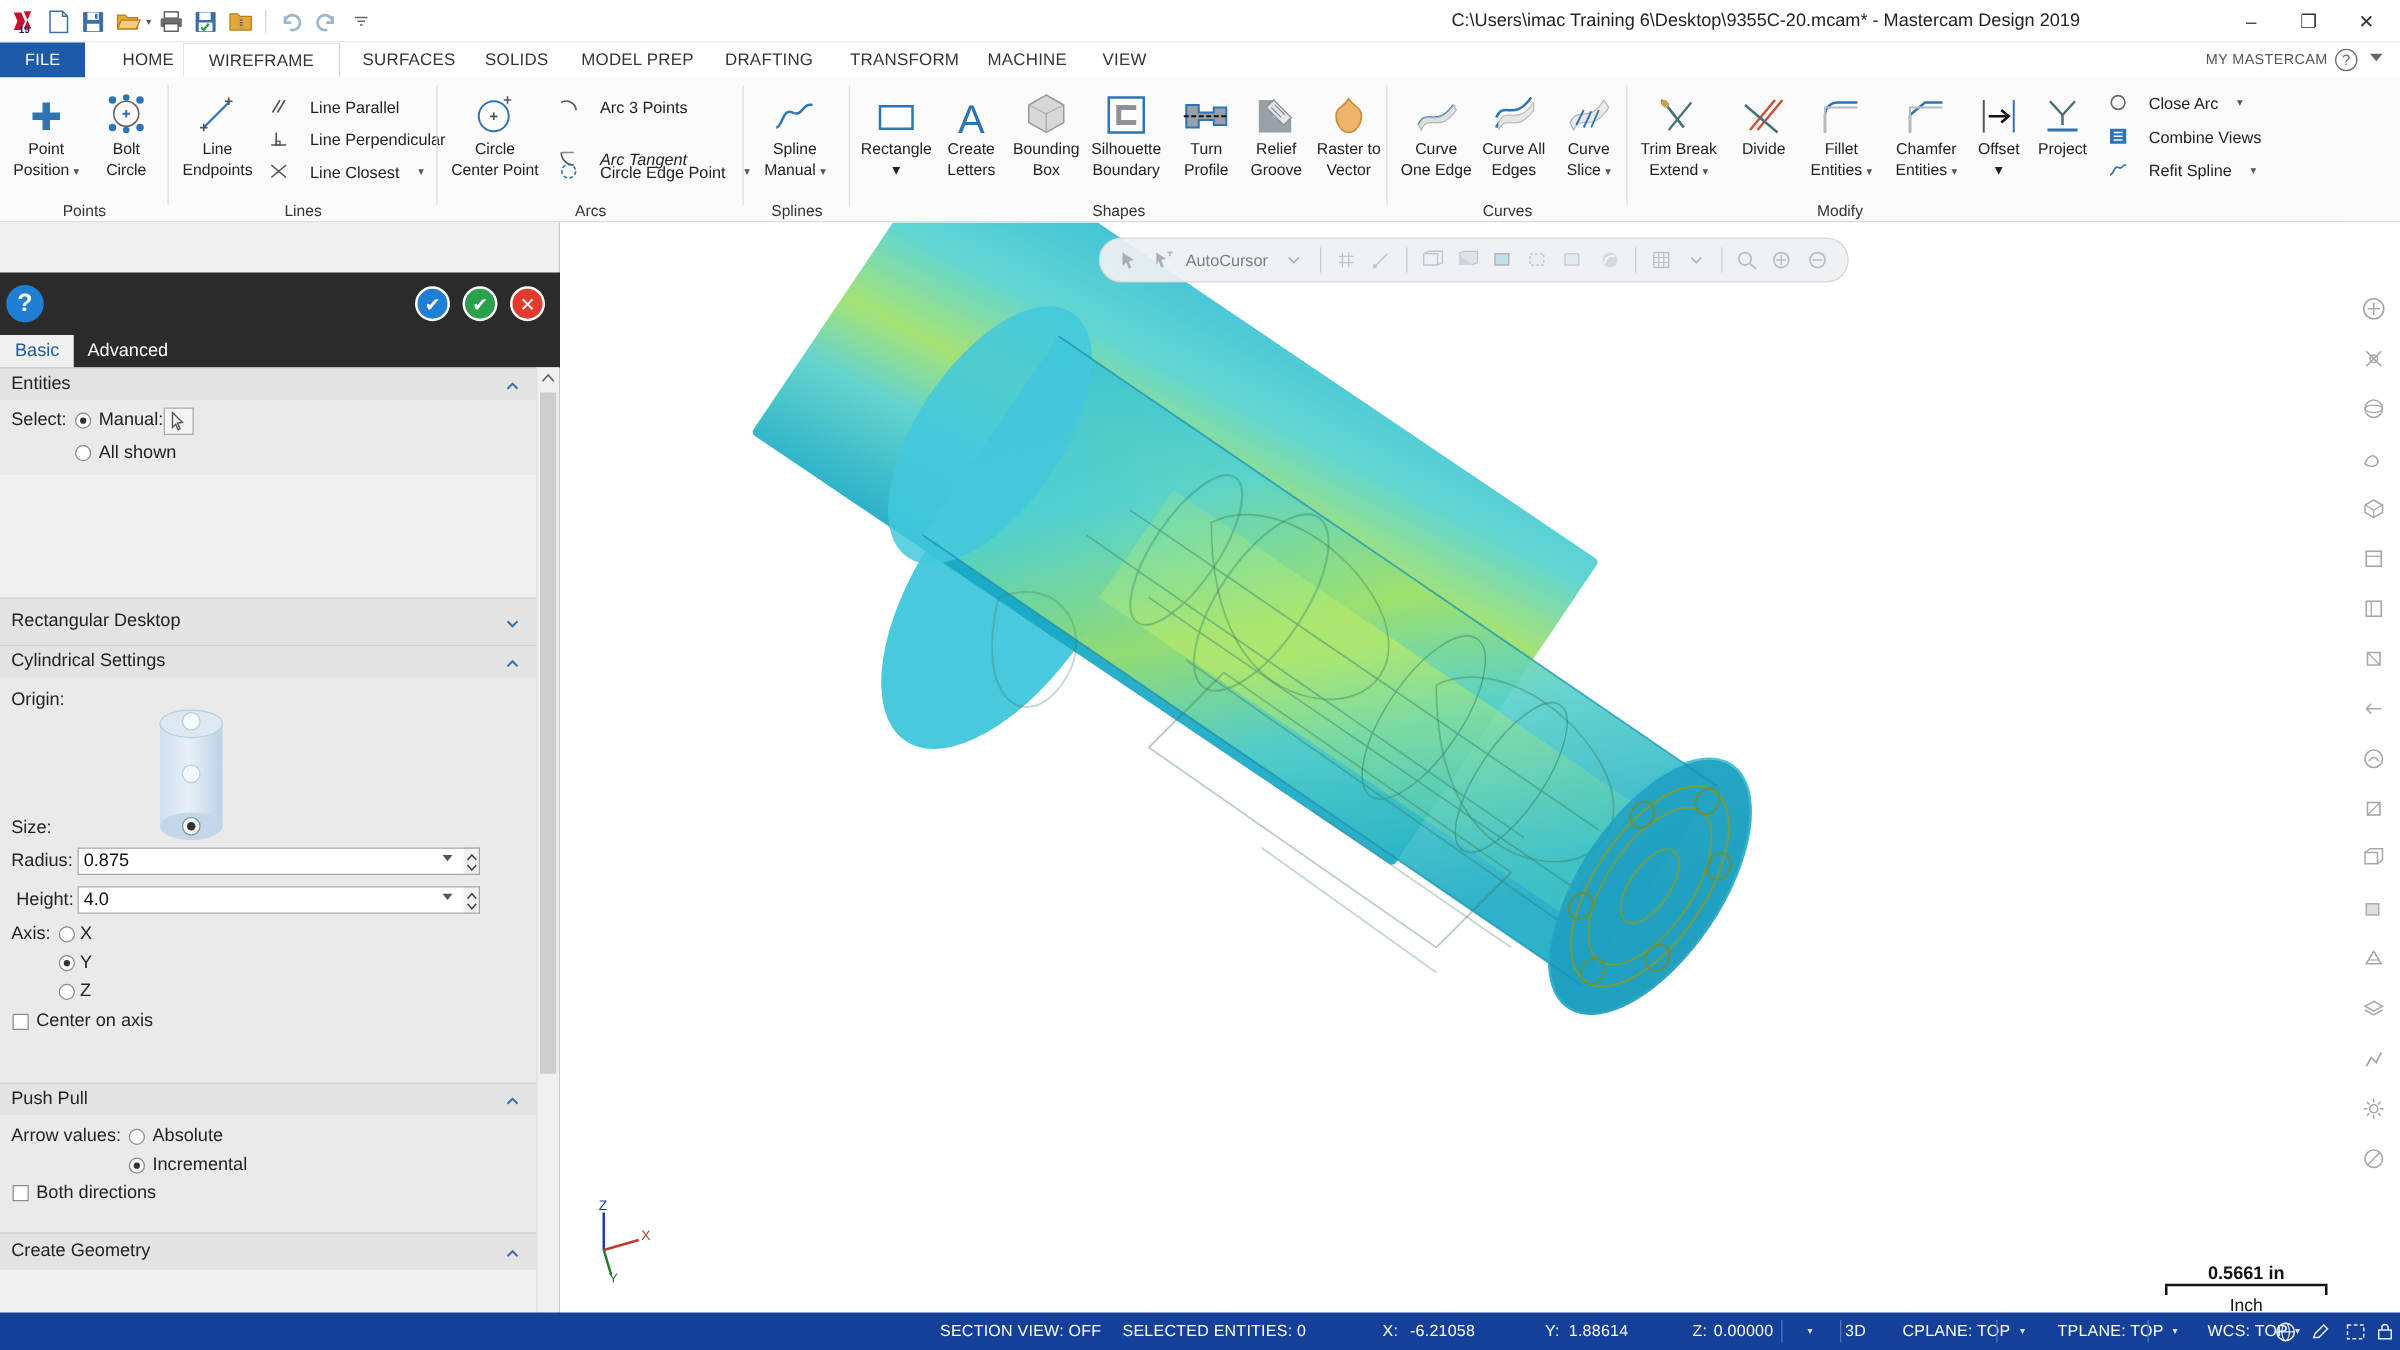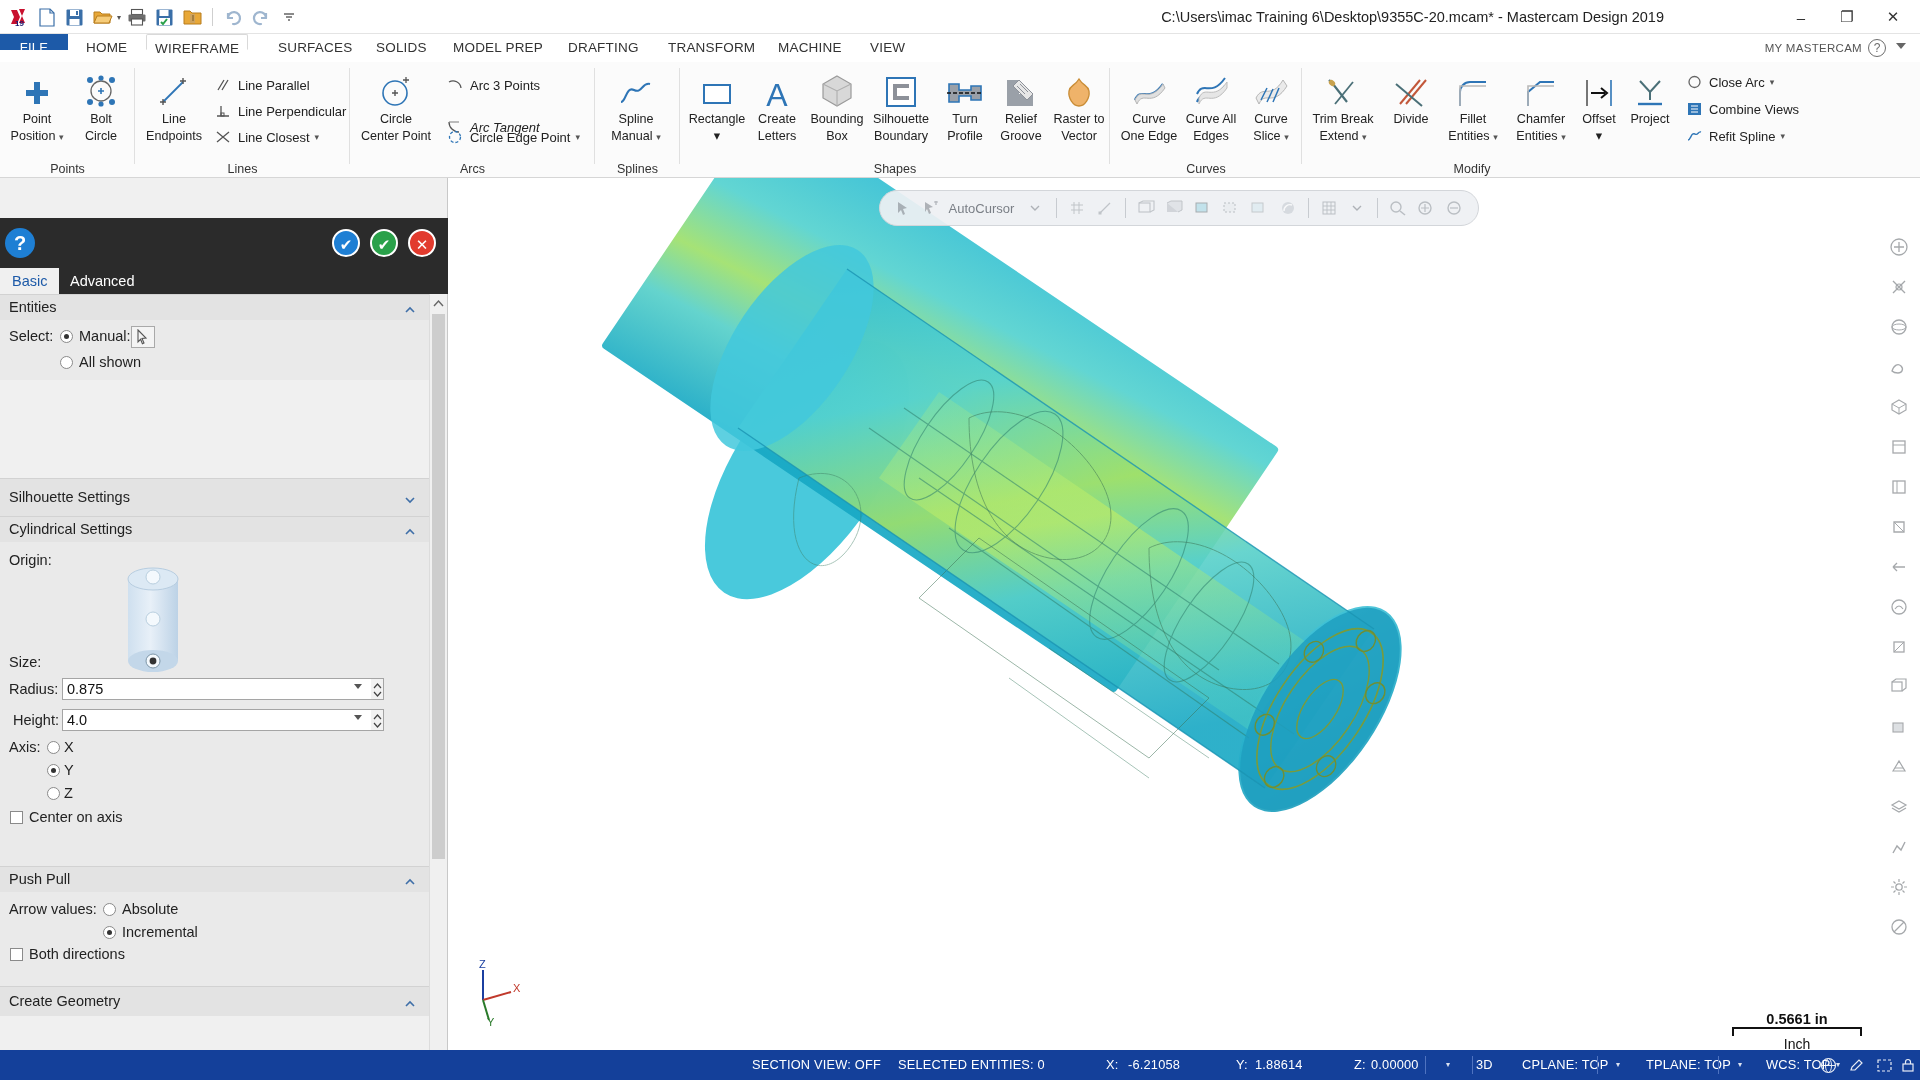--- a/index.html
+++ b/index.html
@@ -17,43 +17,43 @@
   .qsep { width:1px; height:18px; background:#cfcfcf; margin:0 4px; }
   .mini-caret { font-size:8px; color:#555; margin-left:-1px; }
   .titletext { position:absolute; left:0; top:0; width:1664px; height:34px;
     line-height:34px; text-align:right; font-size:14.5px; color:#222; }
   .wbtns { position:absolute; right:4px; top:0; height:34px; display:flex; align-items:center; }
   .wbtn { width:46px; height:32px; display:flex; align-items:center; justify-content:center;
     font-size:15px; color:#333; }
 
   
   .tabsrow { position:absolute; left:0; top:34px; width:1920px; height:28px; background:#ffffff; }
-  .tab { position:absolute; top:0; height:16px; line-height:28px; font-size:13.5px;
-    color:#333; padding:0 8px; letter-spacing:.2px; white-space:nowrap; }
+  .tab { position:absolute; top:0; height:28px; line-height:28px; font-size:13.5px;
+    color:#333; padding:0 20px; letter-spacing:.2px; white-space:nowrap; }
   .tab.file { background:#1d5aa8; color:#fff; font-size:13px; }
   .tab.active { background:#fff; border:1px solid #d9d9d9; border-bottom:1px solid #fff;
      border-radius:2px 2px 0 0; z-index:3; }
   .mastercam-lbl { position:absolute; right:58px; top:0; height:28px; line-height:28px;
     font-size:11.5px; color:#555; letter-spacing:.3px; }
   .help-q { position:absolute; right:34px; top:5px; width:18px; height:18px; border-radius:50%;
     border:1.4px solid #6d6d6d; color:#6d6d6d; font-size:12px; text-align:center; line-height:16px; }
   .tri-down { position:absolute; right:14px; top:9px; width:0;height:0;
     border-left:5px solid transparent;border-right:5px solid transparent;border-top:6px solid #666; }
 
   
   .ribbon { position:absolute; left:0; top:62px; width:1920px; height:116px;
     background:#fbfbfb; border-bottom:1px solid #d6d6d6; }
   .rgroup { position:absolute; top:0; height:116px; }
   .rgroup .glabel { position:absolute; bottom:2px; left:0; width:100%; text-align:center;
     font-size:12.5px; color:#333; }
   .rgroup .gsep { position:absolute; right:0; top:6px; width:1px; height:96px; background:#e0e0e0; }
   .bigbtn { position:absolute; top:6px; width:62px; text-align:center; cursor:default; }
   .bigbtn .ic { height:42px; display:flex; align-items:flex-end; justify-content:center; }
   .bigbtn .lb { font-size:12.6px; line-height:13.6px; color:#222; margin-top:3px; }
-  .smbtn { position:absolute; display:flex; align-items:center; gap:5px; height:22px; }
+  .smbtn { position:absolute; display:flex; align-items:center; gap:15px; height:22px; }
   .smbtn .sic { width:20px; height:18px; display:flex; align-items:center; justify-content:center; }
   .smbtn .slb { font-size:13px; color:#222; white-space:nowrap; }
   .dd { font-size:9px; color:#555; }
 
   
   .panel { position:absolute; left:0; top:178px; width:448px; height:1018px;
     background:#f0f0f0; border-right:1px solid #c8c8c8; }
   .pnl-title { position:absolute; left:0; top:0; width:448px; height:40px;
     background:#f0f0f0; }
   .pnl-title .t { position:absolute; left:10px; top:5px; font-size:22px; color:#222; font-weight:400; }
@@ -896,21 +896,21 @@
             <path d="M2 1 L10 9 L6 9.5 L8 14 L6.4 14.8 L4.6 10.3 L2 13 Z" fill="none" stroke="#555" stroke-width="1.1"></path>
           </svg>
       </div>
       <div class="radio" style="left:60px; top:62px;"></div>
       <div class="fld" style="left:79px; top:60px;">All shown</div>
     </div>
 
 
     <div class="sect" style="top:184px; height:38px; background:#eaeaea;">
       <div class="hd" style="height:38px;">
-        <div class="ht" style="top:10px;">Silhouette Settings</div>
+        <div class="ht" style="top:10px;">Rectangular Desktop</div>
         <div class="chev" style="top:13px;"><svg width="12" height="12" viewBox="0 0 12 12">
               <path d="M2 4 L6 8 L10 4" fill="none" stroke="#3f6fa8" stroke-width="1.6"></path>
             </svg></div>
       </div>
     </div>
 
     <div class="sect" style="top:222px; height:350px; background:#eaeaea;">
       <div class="hd">
         <div class="ht">Cylindrical Settings</div>
         <div class="chev"><svg width="12" height="12" viewBox="0 0 12 12">

